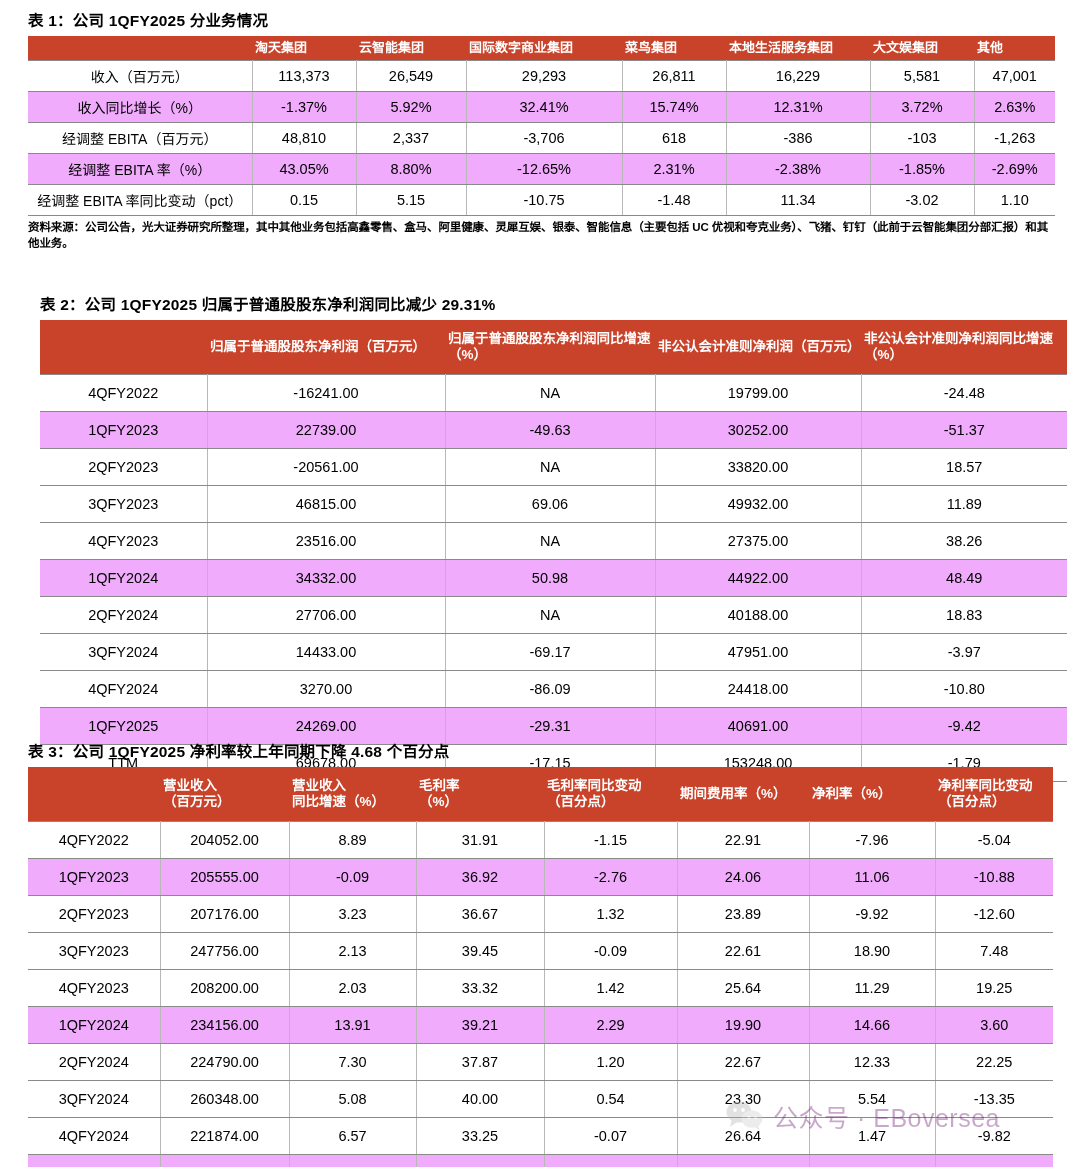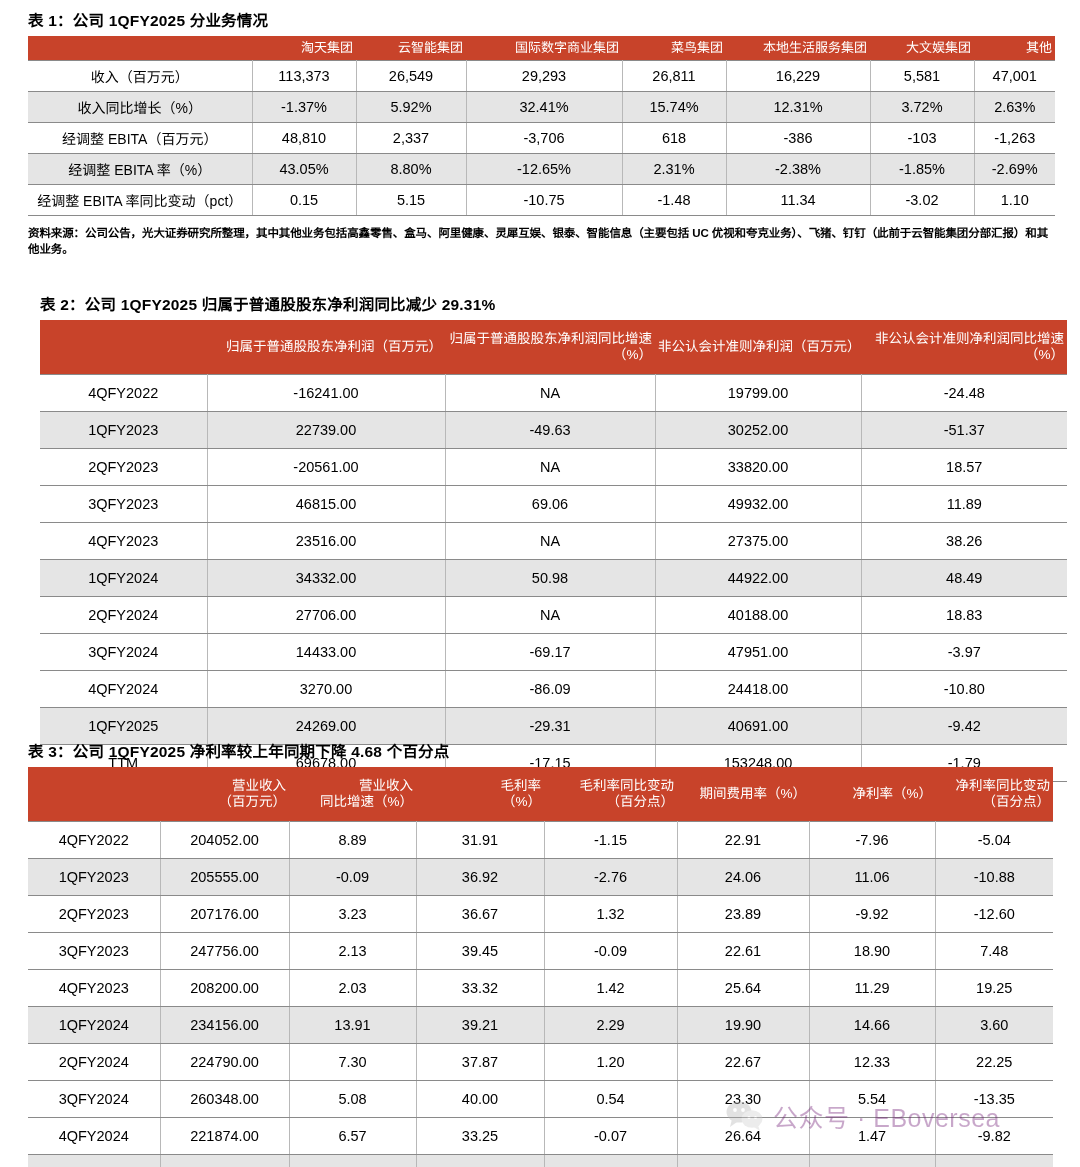--- a/index.html
+++ b/index.html
@@ -37,53 +37,53 @@
 
   table.fin {
     border-collapse: collapse;
     table-layout: fixed;
     font-size: 14px;
   }
 
   table.fin th {
     background: #C8432A;
     color: #ffffff;
-    font-weight: normal;
-    text-align: right;
+    font-weight: bold;
+    text-align: left;
     vertical-align: middle;
     padding: 4px 3px;
     line-height: 1.2;
     border: none;
     margin-top: 21px;
   }
 
   table.fin td {
     text-align: center;
     vertical-align: middle;
     border-left: 1px solid #b8b8b8;
     border-right: 1px solid #b8b8b8;
     border-top: 1px solid #8a8a8a;
     border-bottom: 1px solid #8a8a8a;
     padding: 3px 2px;
     color: #000;
     background: #ffffff;
     white-space: nowrap;
   }
 
-  table.fin tr.shaded td { background: #e5e5e5; }
+  table.fin tr.shaded td { background: #f0abfc; }
 
   table.fin td.first-col { border-left: none; }
   table.fin td.last-col  { border-right: none; }
 
   .tbl-source {
     font-size: 11.5px;
     font-weight: bold;
     color: #000;
     line-height: 1.45;
-    margin-top: 9px;
+    margin-top: 3px;
     letter-spacing: -0.1px;
   }
 
   
   #table1 { left: 28px; top: 8px; }
   #table1 table.fin { width: 1027px; }
   #table1 th { font-size: 13px; }
   #table1 td { font-size: 14.5px; height: 24px; }
   #table1 td.first-col { font-size: 14px; }
   #table1 .tbl-source { width: 1027px; }

